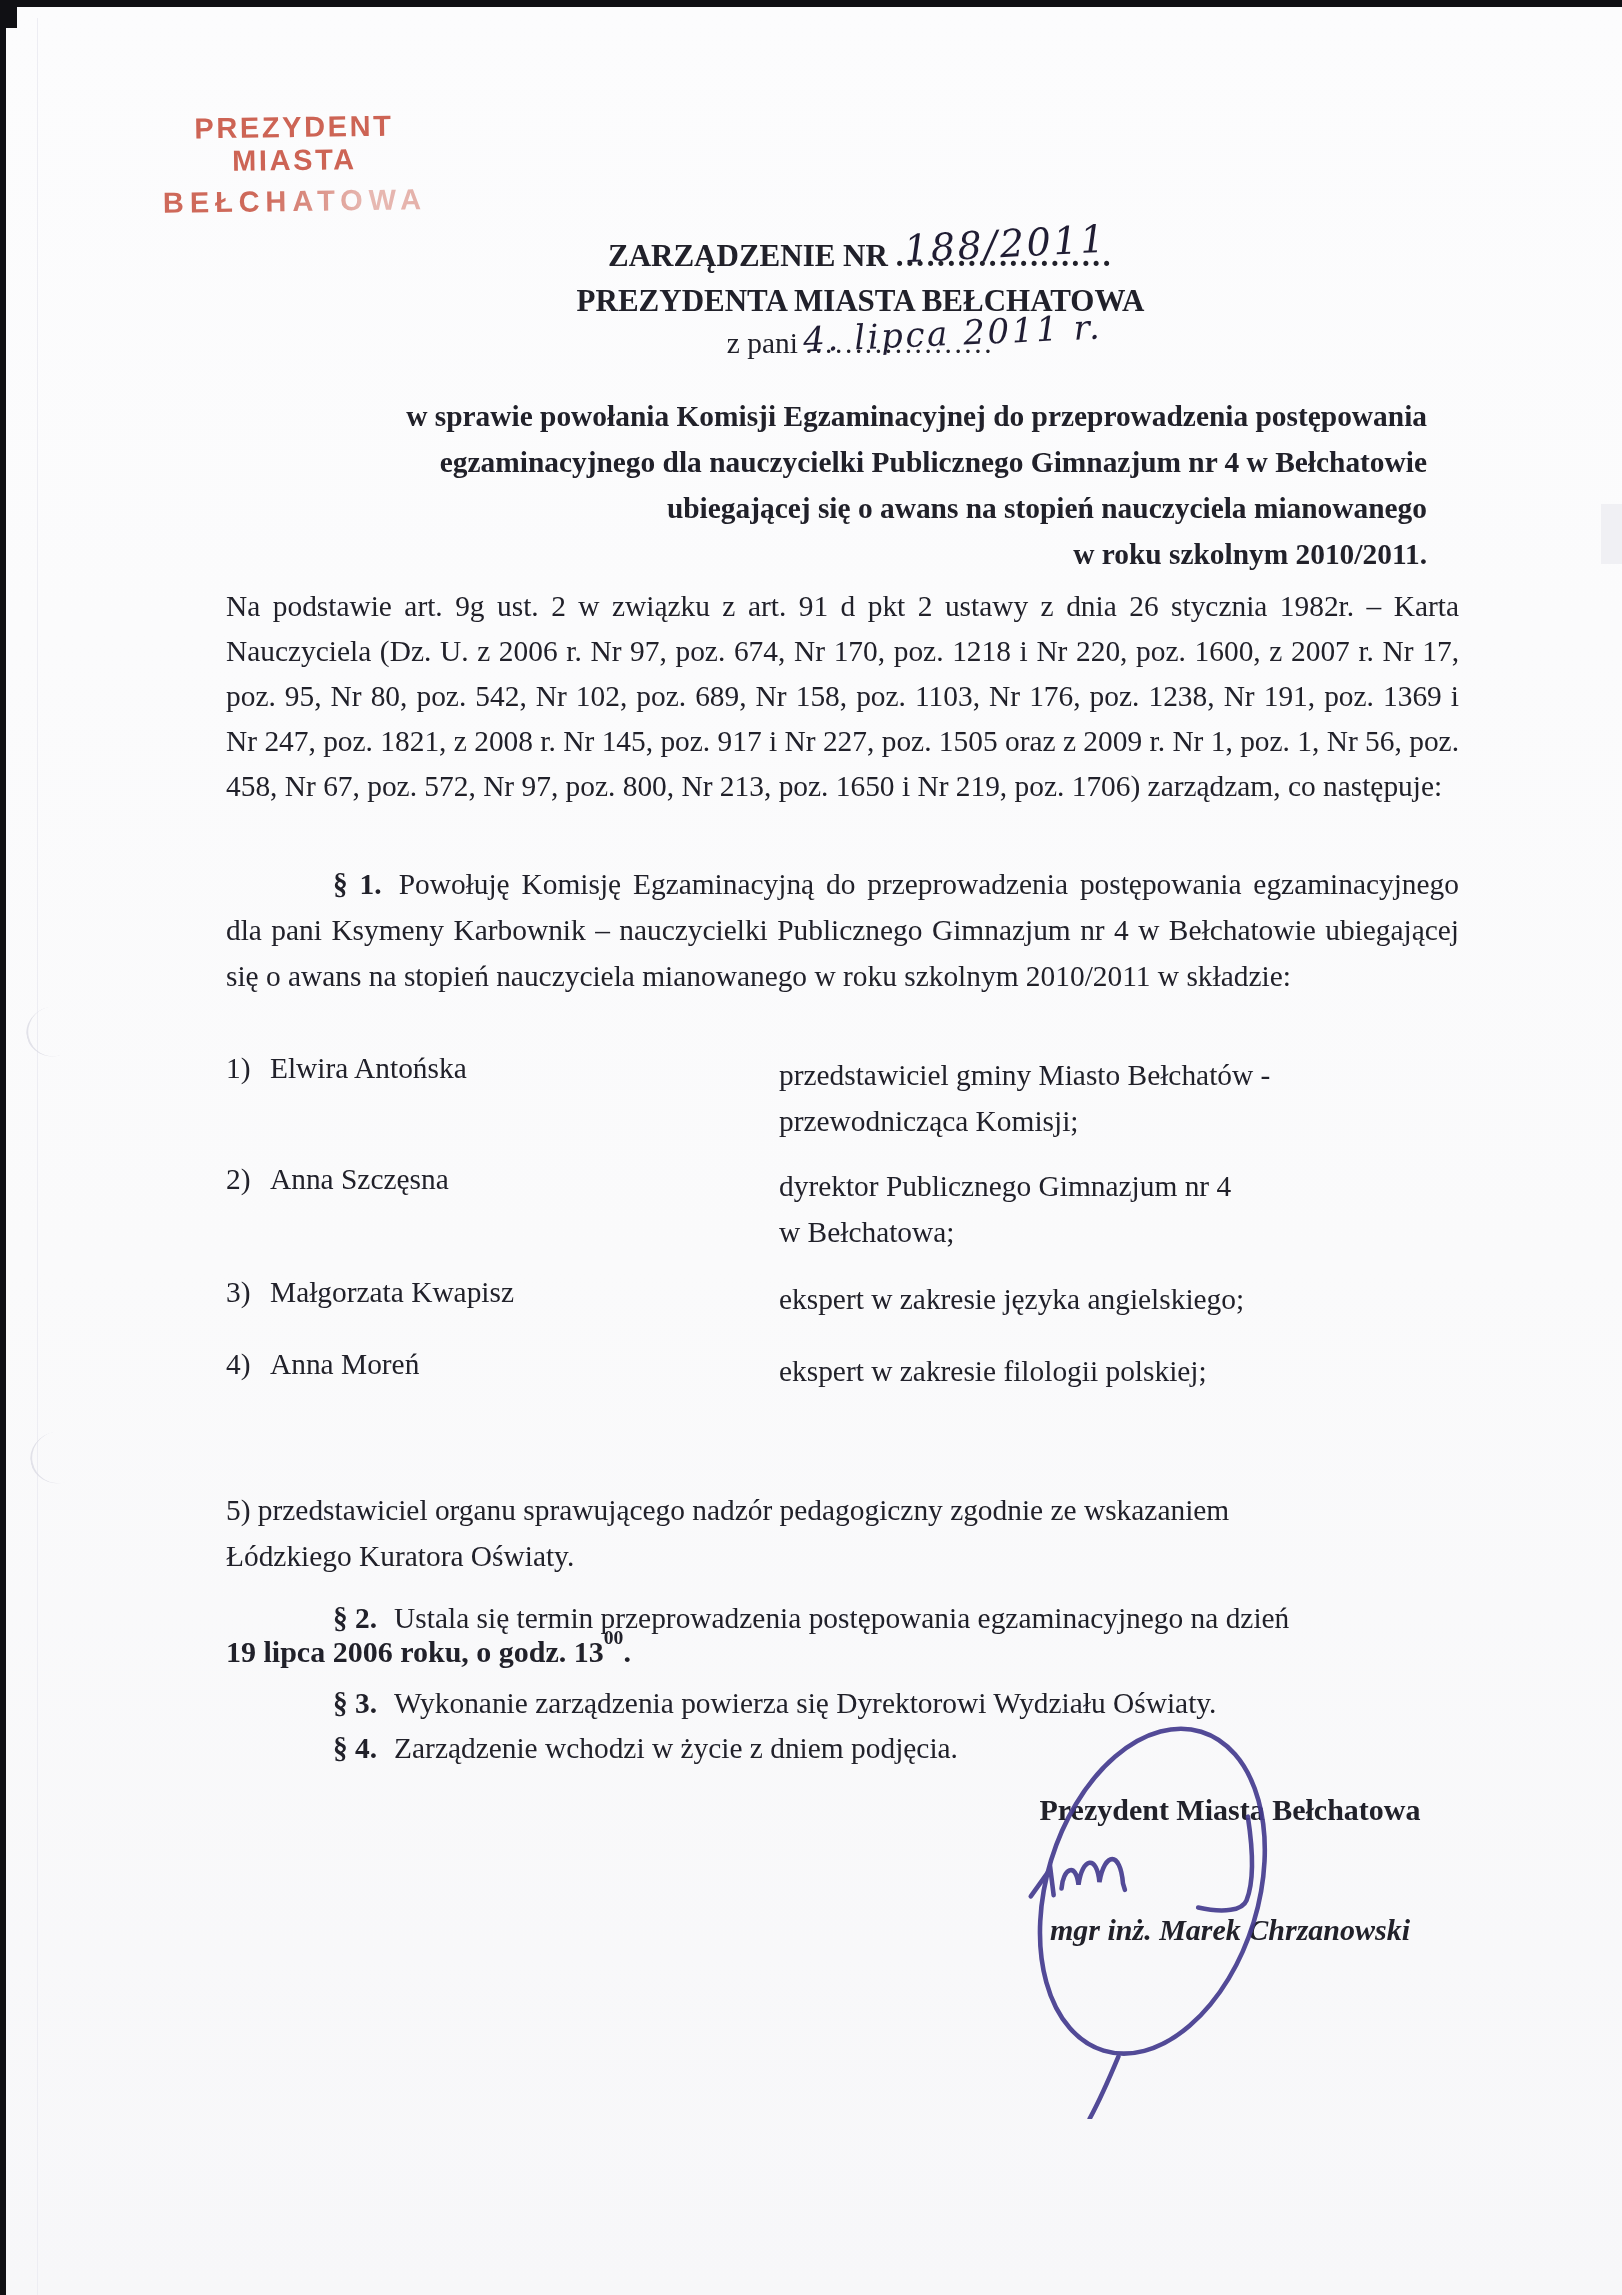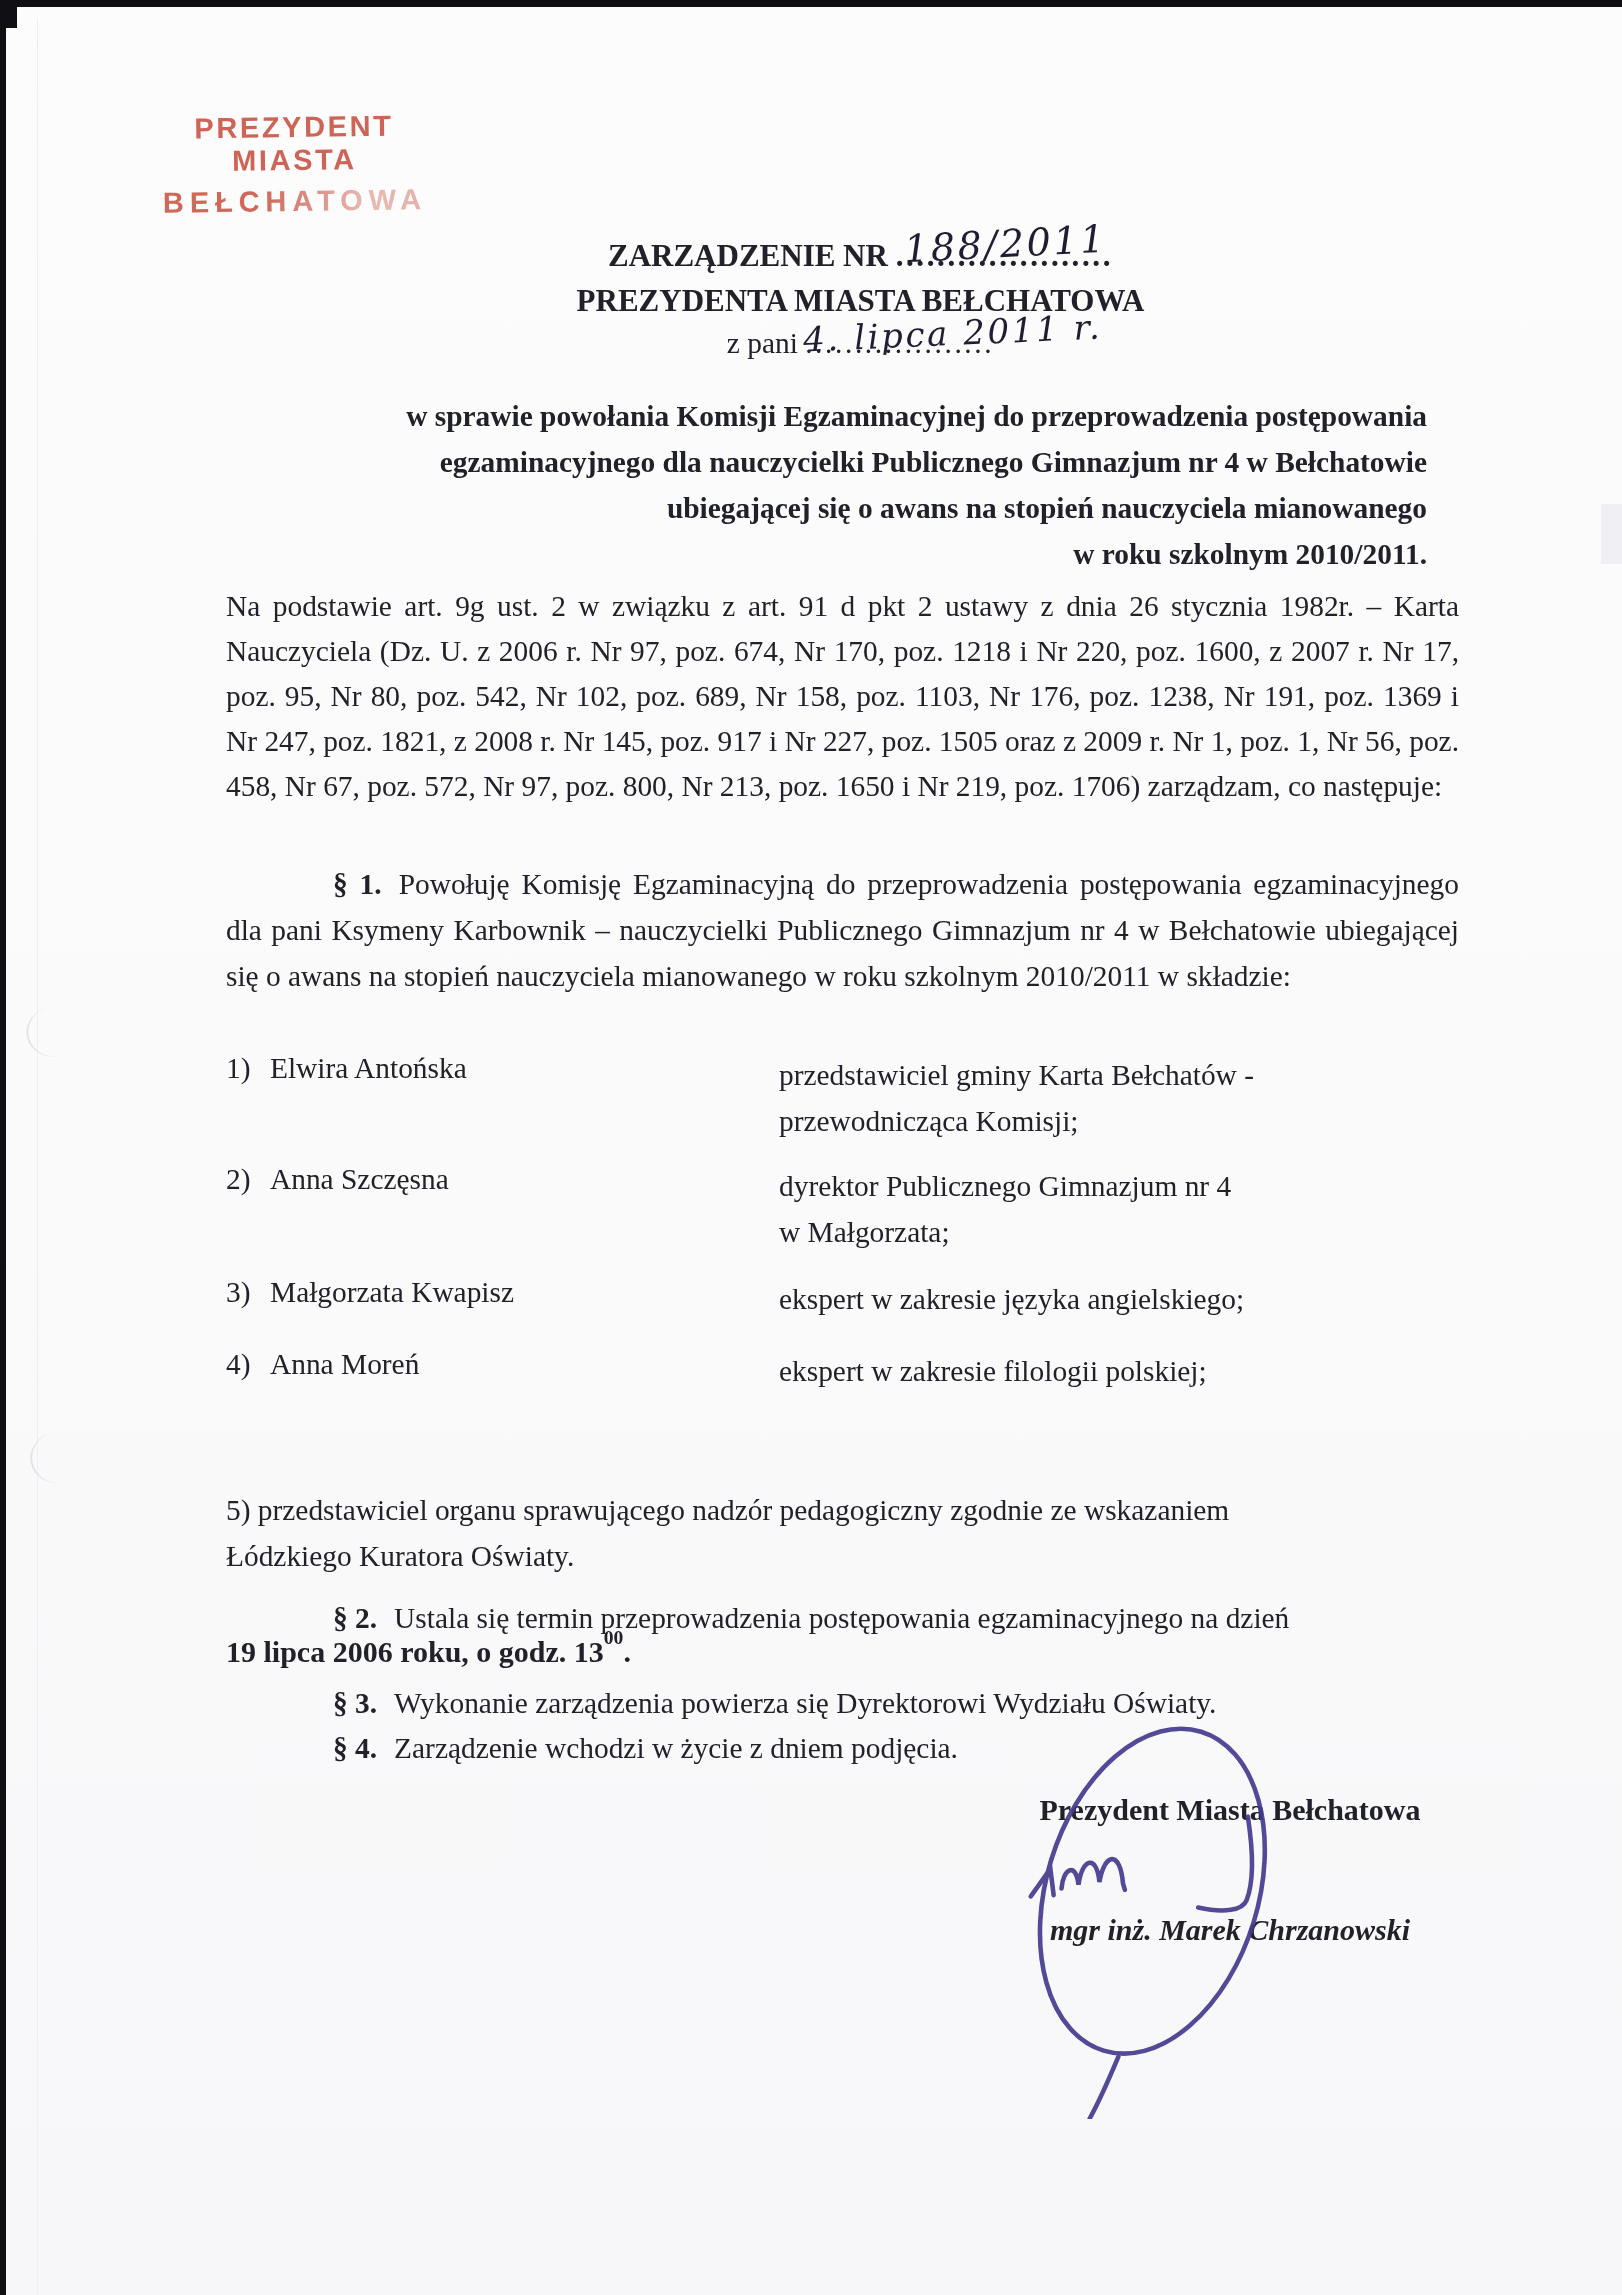--- a/index.html
+++ b/index.html
@@ -140,30 +140,30 @@
 
   <div class="par par1">
     <span class="lbl">§ 1.</span><span>Powołuję Komisję Egzaminacyjną do przeprowadzenia postępowania egzaminacyjnego dla pani Ksymeny Karbownik – nauczycielki Publicznego Gimnazjum nr 4 w Bełchatowie ubiegającej się o awans na stopień nauczyciela mianowanego w roku szkolnym 2010/2011 w składzie:</span>
   </div>
 
   <div class="members">
 
     <div class="member m1">
       <span class="m-num">1)</span><span>Elwira Antońska</span>
       <span class="m-role">
-        <span>przedstawiciel gminy Karta Bełchatów -</span>
+        <span>przedstawiciel gminy Miasto Bełchatów -</span>
         <span>przewodnicząca Komisji;</span>
       </span>
     </div>
 
     <div class="member m2">
       <span class="m-num">2)</span><span>Anna Szczęsna</span>
       <span class="m-role">
         <span>dyrektor Publicznego Gimnazjum nr 4</span>
-        <span>w Małgorzata;</span>
+        <span>w Bełchatowa;</span>
       </span>
     </div>
 
     <div class="member m3">
       <span class="m-num">3)</span><span>Małgorzata Kwapisz</span>
       <span class="m-role">
         <span>ekspert w zakresie języka angielskiego;</span>
       </span>
     </div>
 

